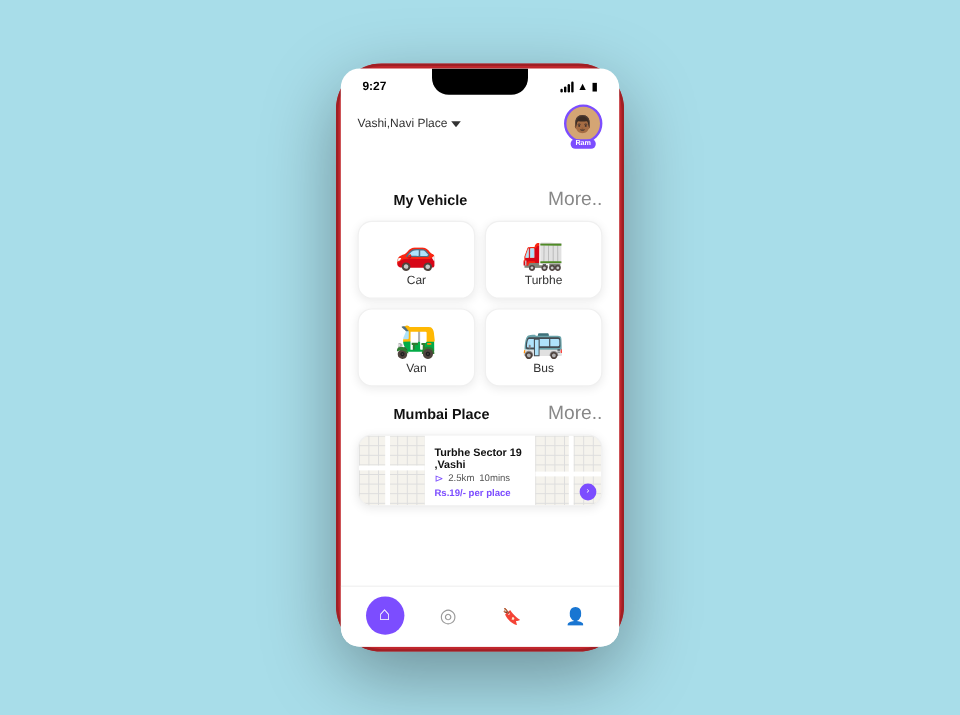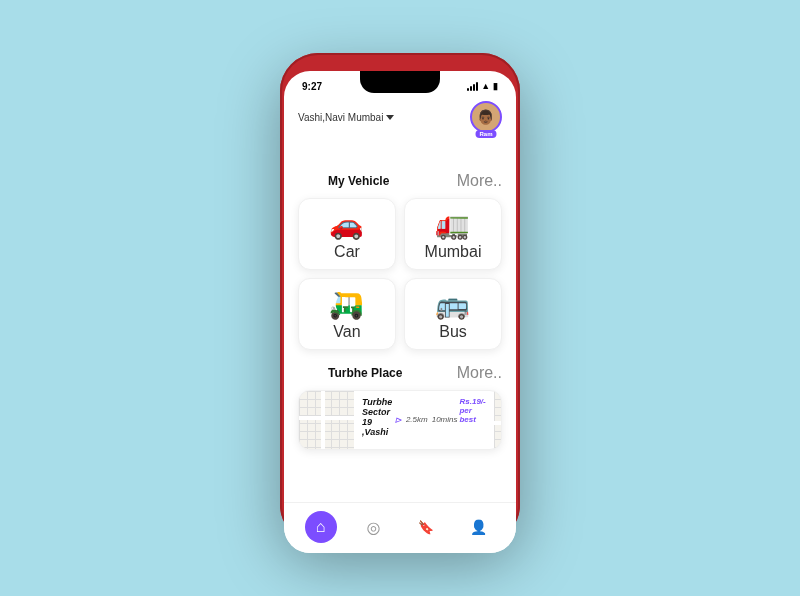--- a/index.html
+++ b/index.html
@@ -21,26 +21,25 @@
       border-radius: 38px;
       padding: 4px;
       box-shadow: 0 20px 60px rgba(0,0,0,0.35), inset 0 0 0 2px #a01f24;
       position: relative;
     }
 
     .phone-inner {
       width: 100%;
       height: 100%;
       background: #ffffff;
-      border-radius: 26px;
+      border-radius: 16px;
       overflow: hidden;
       display: flex;
       flex-direction: column;
       position: relative;
-      margin-top: 14px;
     }
 
     
     .notch {
       position: absolute;
       top: 0;
       left: 50%;
       transform: translateX(-50%);
       width: 80px;
       height: 22px;
@@ -180,21 +179,21 @@
       border: 1px solid #f0f0f0;
     }
 
     .vehicle-emoji {
       font-size: 28px;
       margin-bottom: 4px;
       line-height: 1;
     }
 
     .vehicle-label {
-      font-size: 16px;
+      font-size: 10px;
       color: #333;
       font-weight: 500;
     }
 
     
     .nearest-card {
       background: #fff;
       border-radius: 12px;
       box-shadow: 0 2px 8px rgba(0,0,0,0.08);
       border: 1px solid #f0f0f0;
@@ -232,24 +231,23 @@
       position: absolute;
       width: 4px;
       background: #fff;
       top: 0; bottom: 0;
     }
 
     .nearest-info {
       flex: 1;
       padding: 6px 8px;
       display: flex;
-      flex-direction: row;
+      flex-direction: column;
       justify-content: flex-end;
       gap: 2px;
-      font-style: italic;
     }
 
     .nearest-name {
       font-size: 9px;
       font-weight: 700;
       color: #111;
     }
 
     .nearest-meta {
       display: flex;
@@ -375,21 +373,21 @@
         </div>
         <span class="wifi-icon">▲</span>
         <span class="battery-icon">▮</span>
       </div>
     </div>
 
     <div class="screen-content">
 
       <div class="header">
         <div class="location-row">
-          <span>Vashi,Navi Mumbai</span>
+          <span>Vashi,Navi Place</span>
           <div class="location-arrow"></div>
         </div>
         <div class="avatar-wrap">
           <div class="avatar-circle">
             <span>👨🏾</span>
           </div>
           <div class="avatar-label">Ram</div>
         </div>
       </div>
 
@@ -402,51 +400,51 @@
         <span class="section-more">More..</span>
       </div>
 
       <div class="vehicle-grid">
         <div class="vehicle-card">
           <div class="vehicle-emoji">🚗</div>
           <div class="vehicle-label">Car</div>
         </div>
         <div class="vehicle-card">
           <div class="vehicle-emoji">🚛</div>
-          <div class="vehicle-label">Mumbai</div>
+          <div class="vehicle-label">Turbhe</div>
         </div>
         <div class="vehicle-card">
           <div class="vehicle-emoji">🛺</div>
           <div class="vehicle-label">Van</div>
         </div>
         <div class="vehicle-card">
           <div class="vehicle-emoji">🚌</div>
           <div class="vehicle-label">Bus</div>
         </div>
       </div>
 
       <div class="section-header">
-        <span class="section-title">Turbhe Place</span>
+        <span class="section-title">Mumbai Place</span>
         <span class="section-more">More..</span>
       </div>
 
       <div class="nearest-card">
         <div class="nearest-map-left">
           <div class="map-grid"></div>
           <div class="map-road-h" style="top: 25px;"></div>
           <div class="map-road-v" style="left: 22px;"></div>
         </div>
         <div class="nearest-info">
           <div class="nearest-name">Turbhe Sector 19 ,Vashi</div>
           <div class="nearest-meta">
             <span class="nav-icon">⊳</span>
             <span>2.5km</span>
             <span>10mins</span>
           </div>
-          <div class="nearest-price">Rs.19/- per best</div>
+          <div class="nearest-price">Rs.19/- per place</div>
         </div>
         <div class="nearest-map-right">
           <div class="map-grid"></div>
           <div class="map-road-h" style="top: 30px;"></div>
           <div class="map-road-v" style="left: 28px;"></div>
           <div class="arrow-btn">›</div>
         </div>
       </div>
 
     </div>

